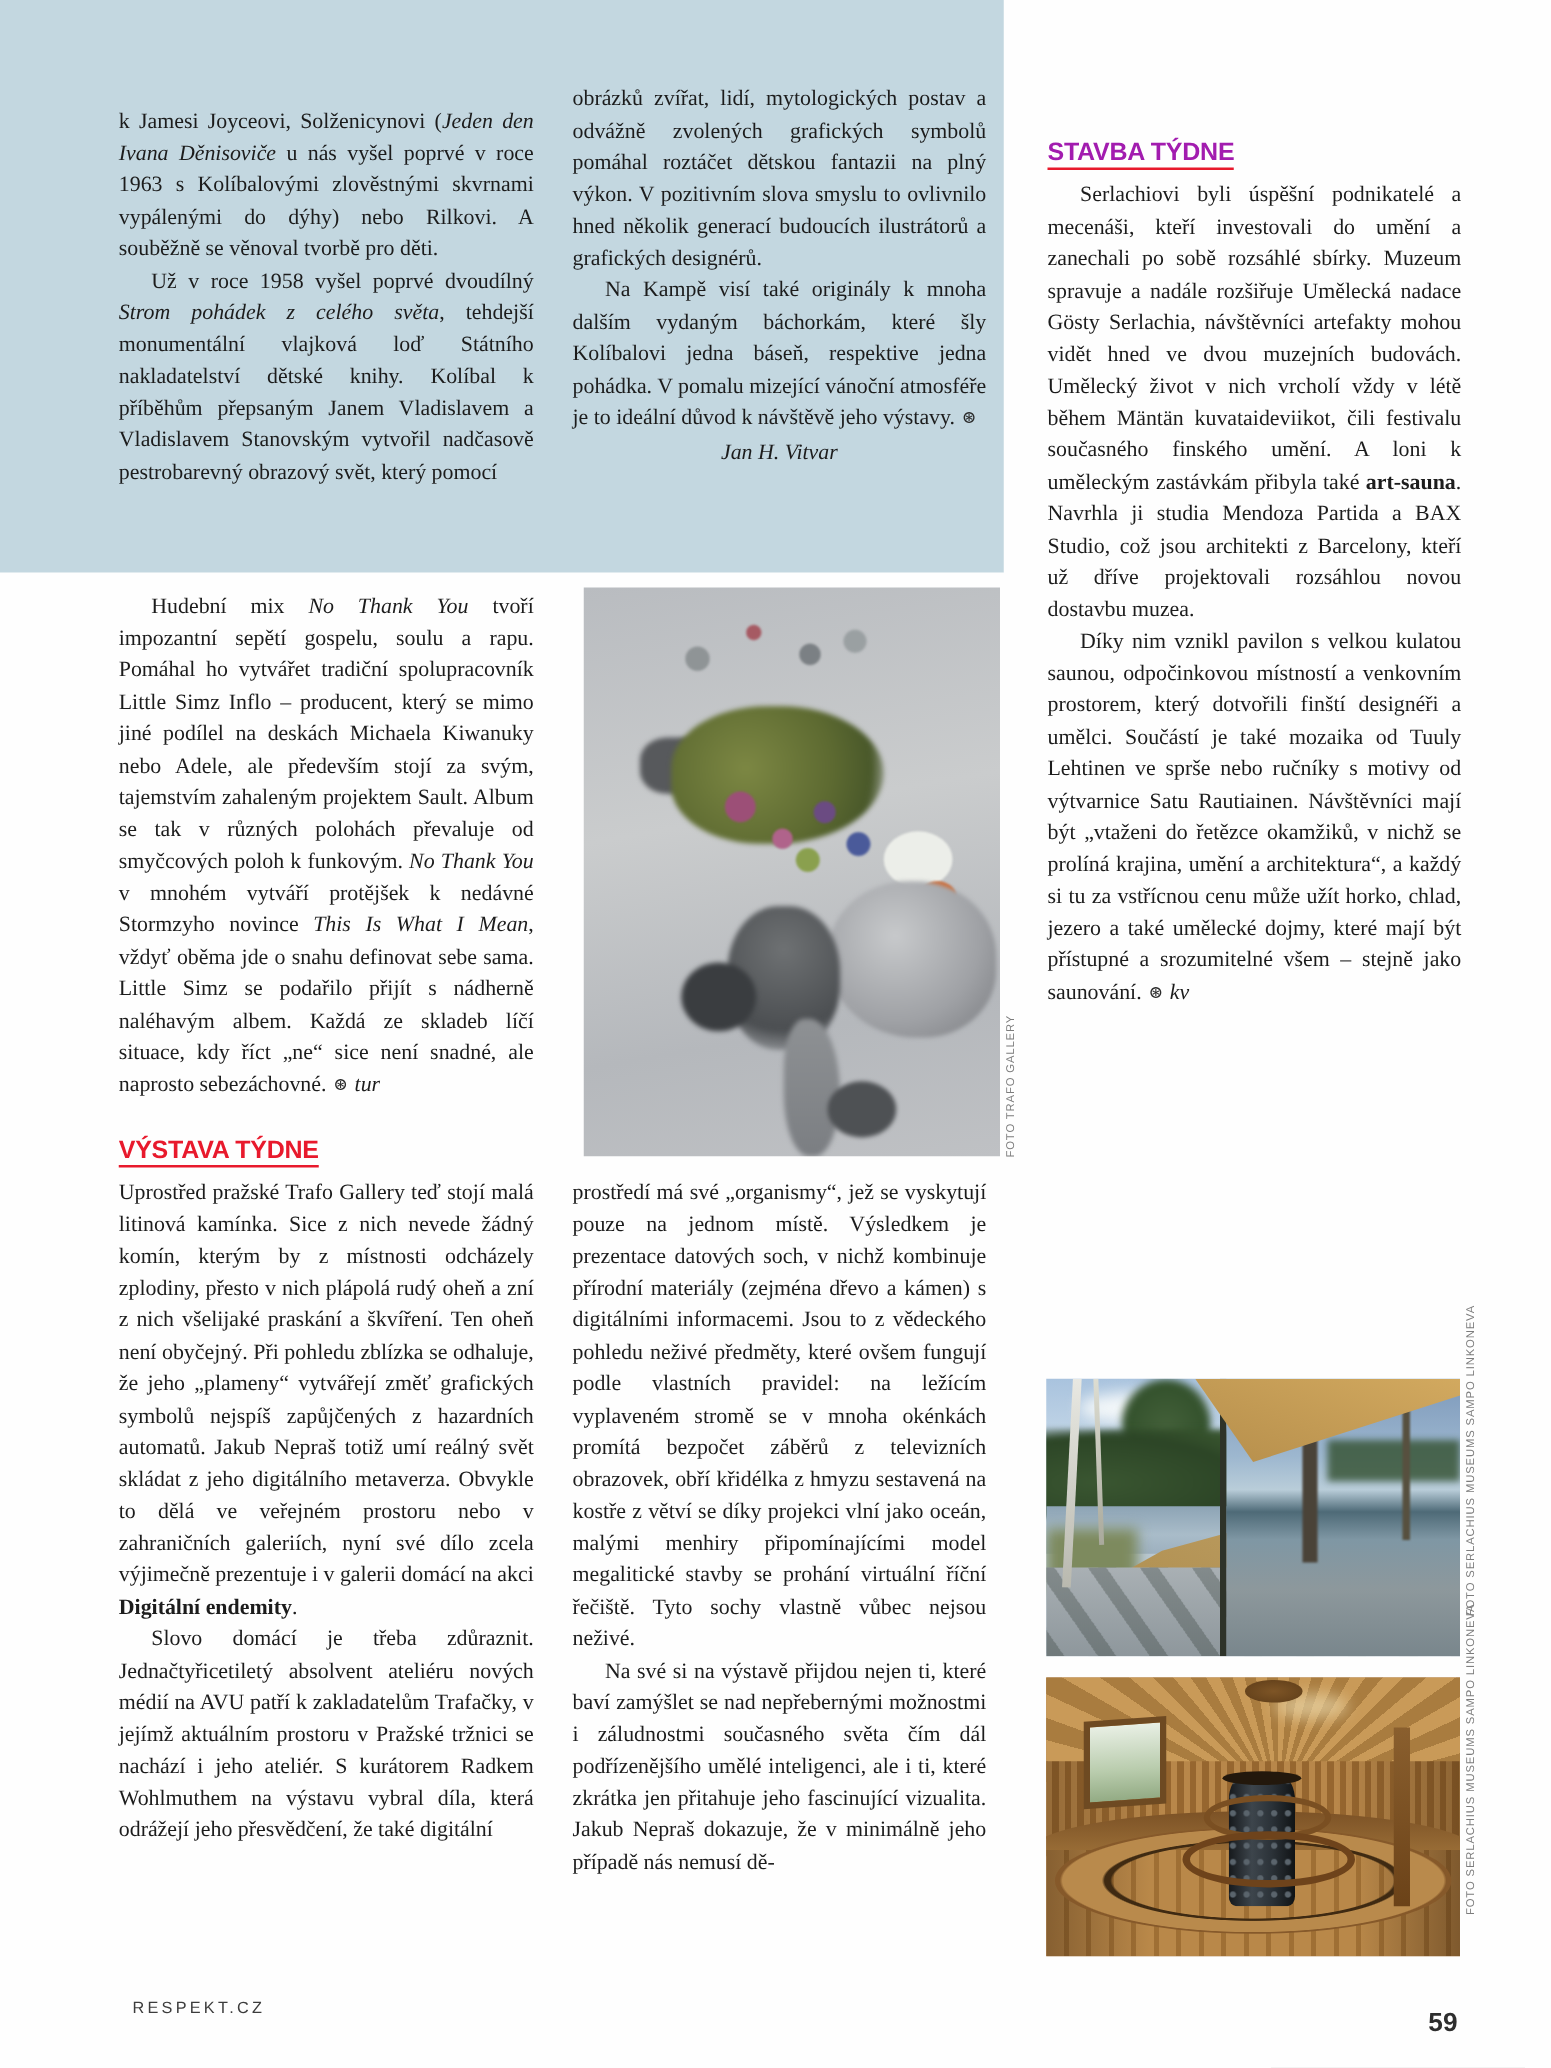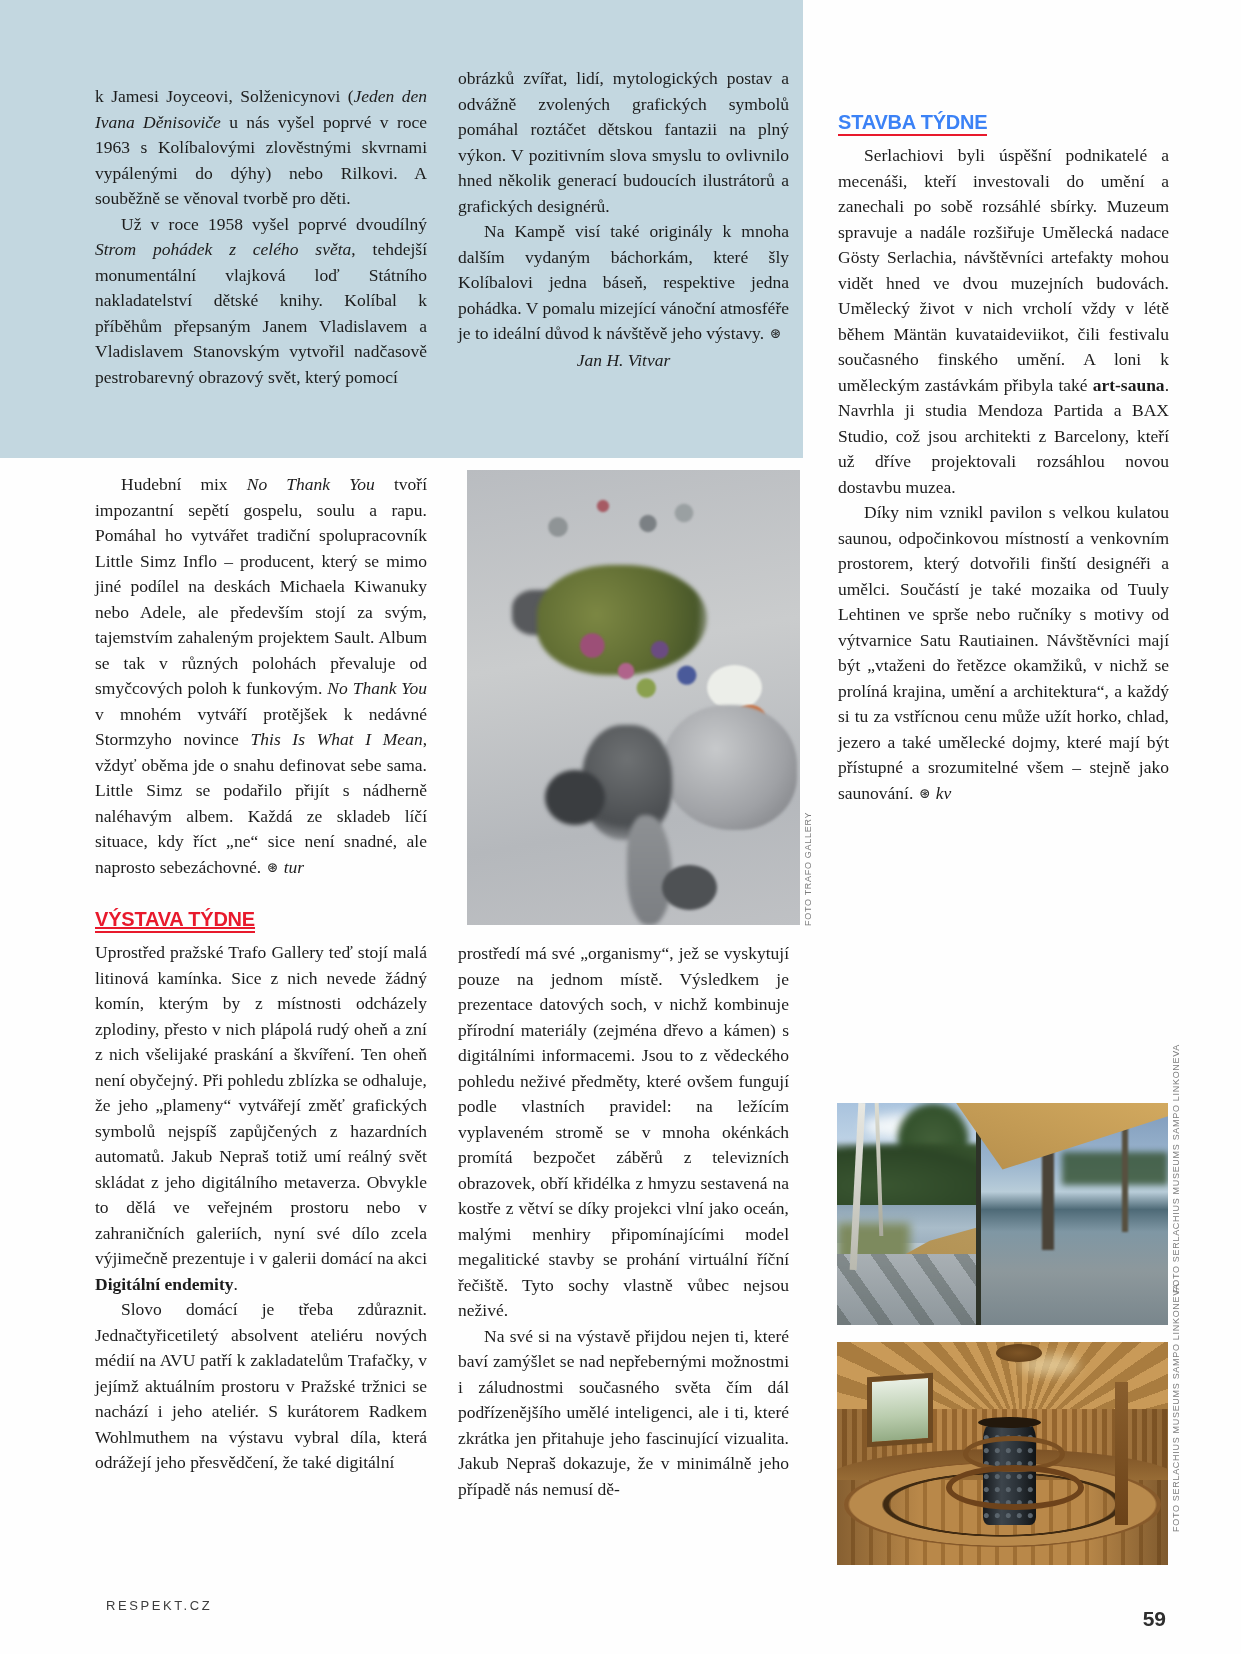--- a/index.html
+++ b/index.html
@@ -139,21 +139,21 @@
   <div class="tcol colB">
       <p class="para"><span>obrázků zvířat, lidí, mytologických postav a odvážně zvolených grafických symbolů pomáhal roztáčet dětskou fantazii na plný výkon. V pozitivním slova smyslu to ovlivnilo hned několik generací budoucích ilustrátorů a grafických designérů.</span></p>
       <p class="para ind"><span>Na Kampě visí také originály k mnoha dalším vydaným báchorkám, které šly Kolíbalovi jedna báseň, respektive jedna pohádka. V pomalu mizející vánoční atmosféře je to ideální důvod k návštěvě jeho výstavy. </span><span class="sg-end">⊛</span></p>
       <p class="para" style="text-align: center;"><span class="sg-i">Jan H. Vitvar</span></p>
     </div>
 
   <div class="tcol col1b">
     <div>
         <p class="para ind"><span>Hudební mix </span><span class="sg-i">No Thank You</span><span> tvoří impozantní sepětí gospelu, soulu a rapu. Pomáhal ho vytvářet tradiční spolupracovník Little Simz Inflo – producent, který se mimo jiné podílel na deskách Michaela Kiwanuky nebo Adele, ale především stojí za svým, tajemstvím zahaleným projektem Sault. Album se tak v různých polohách převaluje od smyčcových poloh k funkovým. </span><span class="sg-i">No Thank You</span><span> v mnohém vytváří protějšek k nedávné Stormzyho novince </span><span class="sg-i">This Is What I Mean</span><span>, vždyť oběma jde o snahu definovat sebe sama. Little Simz se podařilo přijít s nádherně naléhavým albem. Každá ze skladeb líčí situace, kdy říct „ne“ sice není snadné, ale naprosto sebezáchovné. </span><span class="sg-end">⊛</span><span class="sg-i"> tur</span></p>
       </div>
-    <h3 class="sec-head"><span class="hd" style="color: rgb(232, 25, 44); border-bottom-color: rgb(232, 25, 44); text-decoration: underline;">VÝSTAVA TÝDNE</span></h3>
+    <h3 class="sec-head"><span class="hd" style="color: rgb(232, 25, 44); border-bottom-color: rgb(232, 25, 44);">VÝSTAVA TÝDNE</span></h3>
     <div>
         <p class="para"><span>Uprostřed pražské Trafo Gallery teď stojí malá litinová kamínka. Sice z nich nevede žádný komín, kterým by z místnosti odcházely zplodiny, přesto v nich plápolá rudý oheň a zní z nich všelijaké praskání a škvíření. Ten oheň není obyčejný. Při pohledu zblízka se odhaluje, že jeho „plameny“ vytvářejí změť grafických symbolů nejspíš zapůjčených z hazardních automatů. Jakub Nepraš totiž umí reálný svět skládat z jeho digitálního metaverza. Obvykle to dělá ve veřejném prostoru nebo v zahraničních galeriích, nyní své dílo zcela výjimečně prezentuje i v galerii domácí na akci </span><span class="sg-bu">Digitální endemity</span><span>.</span></p>
         <p class="para ind"><span>Slovo domácí je třeba zdůraznit. Jednačtyřicetiletý absolvent ateliéru nových médií na AVU patří k zakladatelům Trafačky, v jejímž aktuálním prostoru v Pražské tržnici se nachází i jeho ateliér. S kurátorem Radkem Wohlmuthem na výstavu vybral díla, která odrážejí jeho přesvědčení, že také digitální</span></p>
       </div>
   </div>
 
   <figure class="art" style="margin:0">
     <div class="a-twigs"></div>
     <div class="a-camera"></div>
     <div class="a-moss"></div>
@@ -167,21 +167,21 @@
     <div class="a-stone"></div>
   </figure>
   <div class="vcap" style="left:803px;top:790px;height:136px;">FOTO TRAFO GALLERY</div>
 
   <div class="tcol col2b">
       <p class="para"><span>prostředí má své „organismy“, jež se vyskytují pouze na jednom místě. Výsledkem je prezentace datových soch, v nichž kombinuje přírodní materiály (zejména dřevo a kámen) s digitálními informacemi. Jsou to z vědeckého pohledu neživé předměty, které ovšem fungují podle vlastních pravidel: na ležícím vyplaveném stromě se v mnoha okénkách promítá bezpočet záběrů z televizních obrazovek, obří křidélka z hmyzu sestavená na kostře z větví se díky projekci vlní jako oceán, malými menhiry připomínajícími model megalitické stavby se prohání virtuální říční řečiště. Tyto sochy vlastně vůbec nejsou neživé.</span></p>
       <p class="para ind"><span>Na své si na výstavě přijdou nejen ti, které baví zamýšlet se nad nepřebernými možnostmi i záludnostmi současného světa čím dál podřízenějšího umělé inteligenci, ale i ti, které zkrátka jen přitahuje jeho fascinující vizualita. Jakub Nepraš dokazuje, že v minimálně jeho případě nás nemusí dě-</span></p>
     </div>
 
   <div class="tcol col3">
-    <h3 class="sec-head"><span class="hd" style="color: #3b82f6; border-bottom-color: rgb(232, 25, 44);">STAVBA TÝDNE</span></h3>
+    <h3 class="sec-head"><span class="hd" style="color: #a21caf; border-bottom-color: rgb(232, 25, 44);">STAVBA TÝDNE</span></h3>
     <div>
         <p class="para ind"><span>Serlachiovi byli úspěšní podnikatelé a mecenáši, kteří investovali do umění a zanechali po sobě rozsáhlé sbírky. Muzeum spravuje a nadále rozšiřuje Umělecká nadace Gösty Serlachia, návštěvníci artefakty mohou vidět hned ve dvou muzejních budovách. Umělecký život v nich vrcholí vždy v létě během Mäntän kuvataideviikot, čili festivalu současného finského umění. A loni k uměleckým zastávkám přibyla také </span><span class="sg-bu">art-sauna</span><span>. Navrhla ji studia Mendoza Partida a BAX Studio, což jsou architekti z Barcelony, kteří už dříve projektovali rozsáhlou novou dostavbu muzea.</span></p>
         <p class="para ind"><span>Díky nim vznikl pavilon s velkou kulatou saunou, odpočinkovou místností a venkovním prostorem, který dotvořili finští designéři a umělci. Součástí je také mozaika od Tuuly Lehtinen ve sprše nebo ručníky s motivy od výtvarnice Satu Rautiainen. Návštěvníci mají být „vtaženi do řetězce okamžiků, v nichž se prolíná krajina, umění a architektura“, a každý si tu za vstřícnou cenu může užít horko, chlad, jezero a také umělecké dojmy, které mají být přístupné a srozumitelné všem – stejně jako saunování. </span><span class="sg-end">⊛</span><span class="sg-i"> kv</span></p>
       </div>
   </div>
 
   <figure class="ph1" style="margin:0">
     <div class="p1cloud"></div>
     <div class="p1pine"></div>
     <div class="p1trees"></div>

